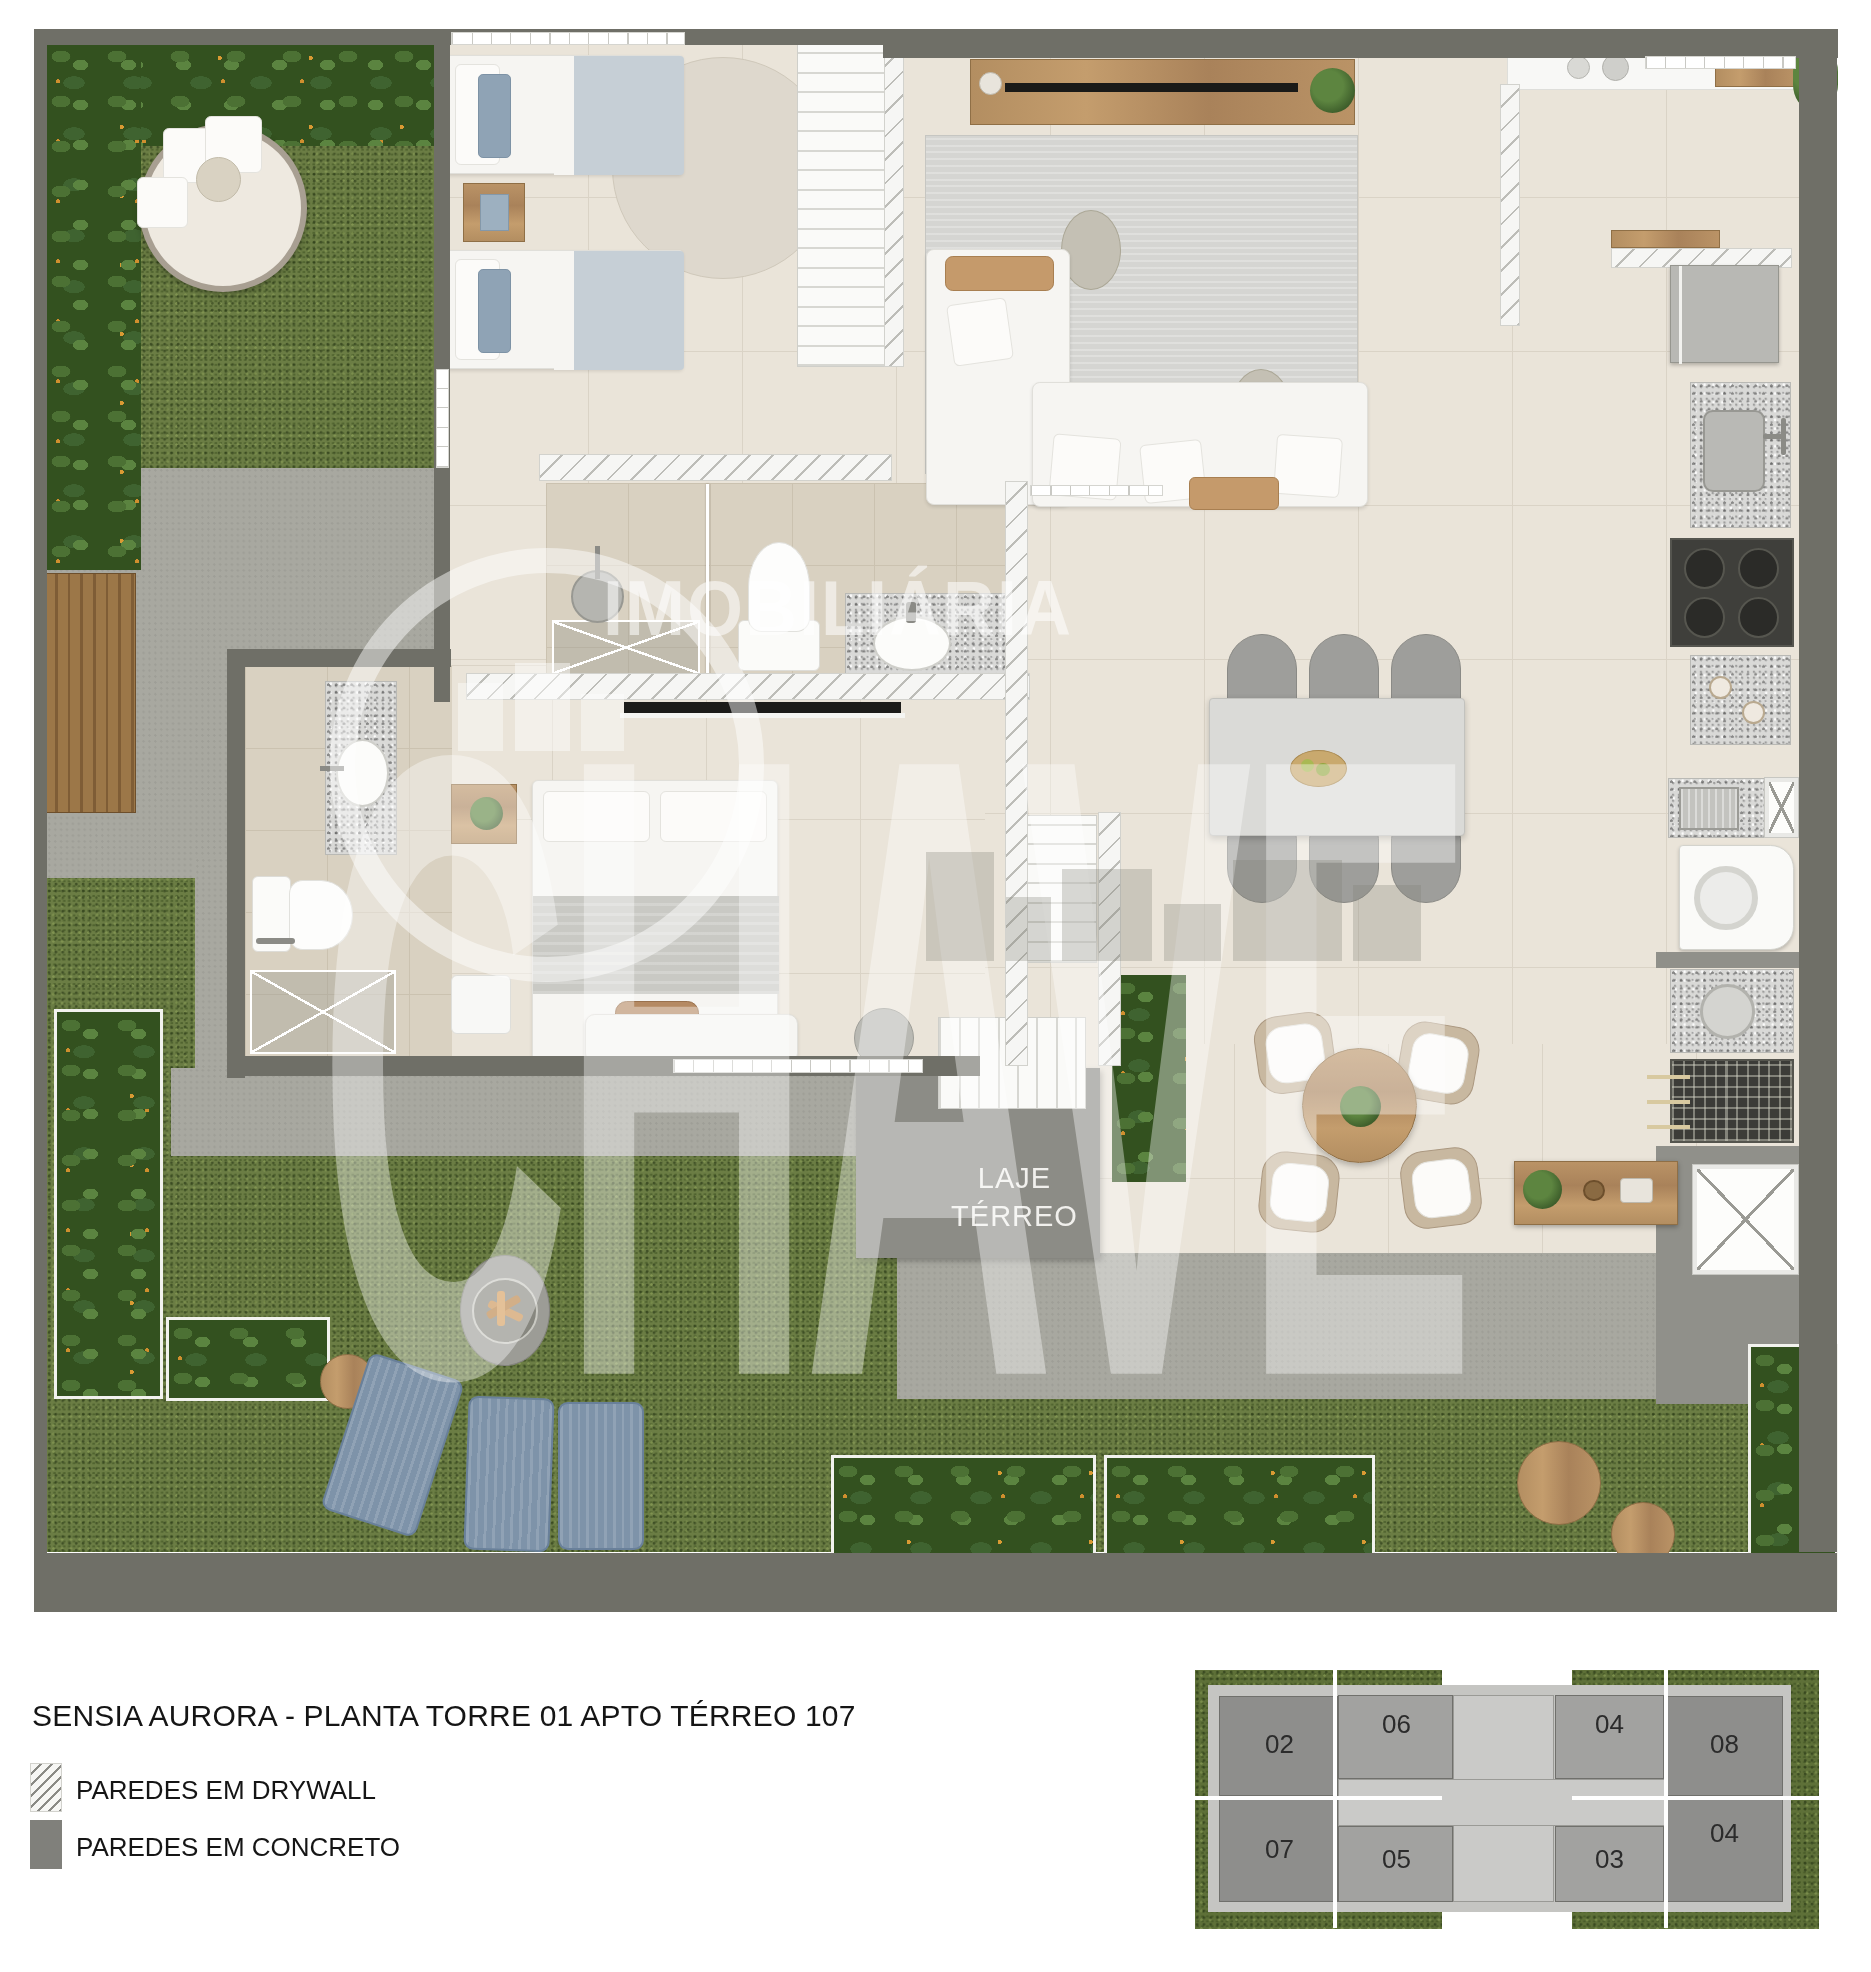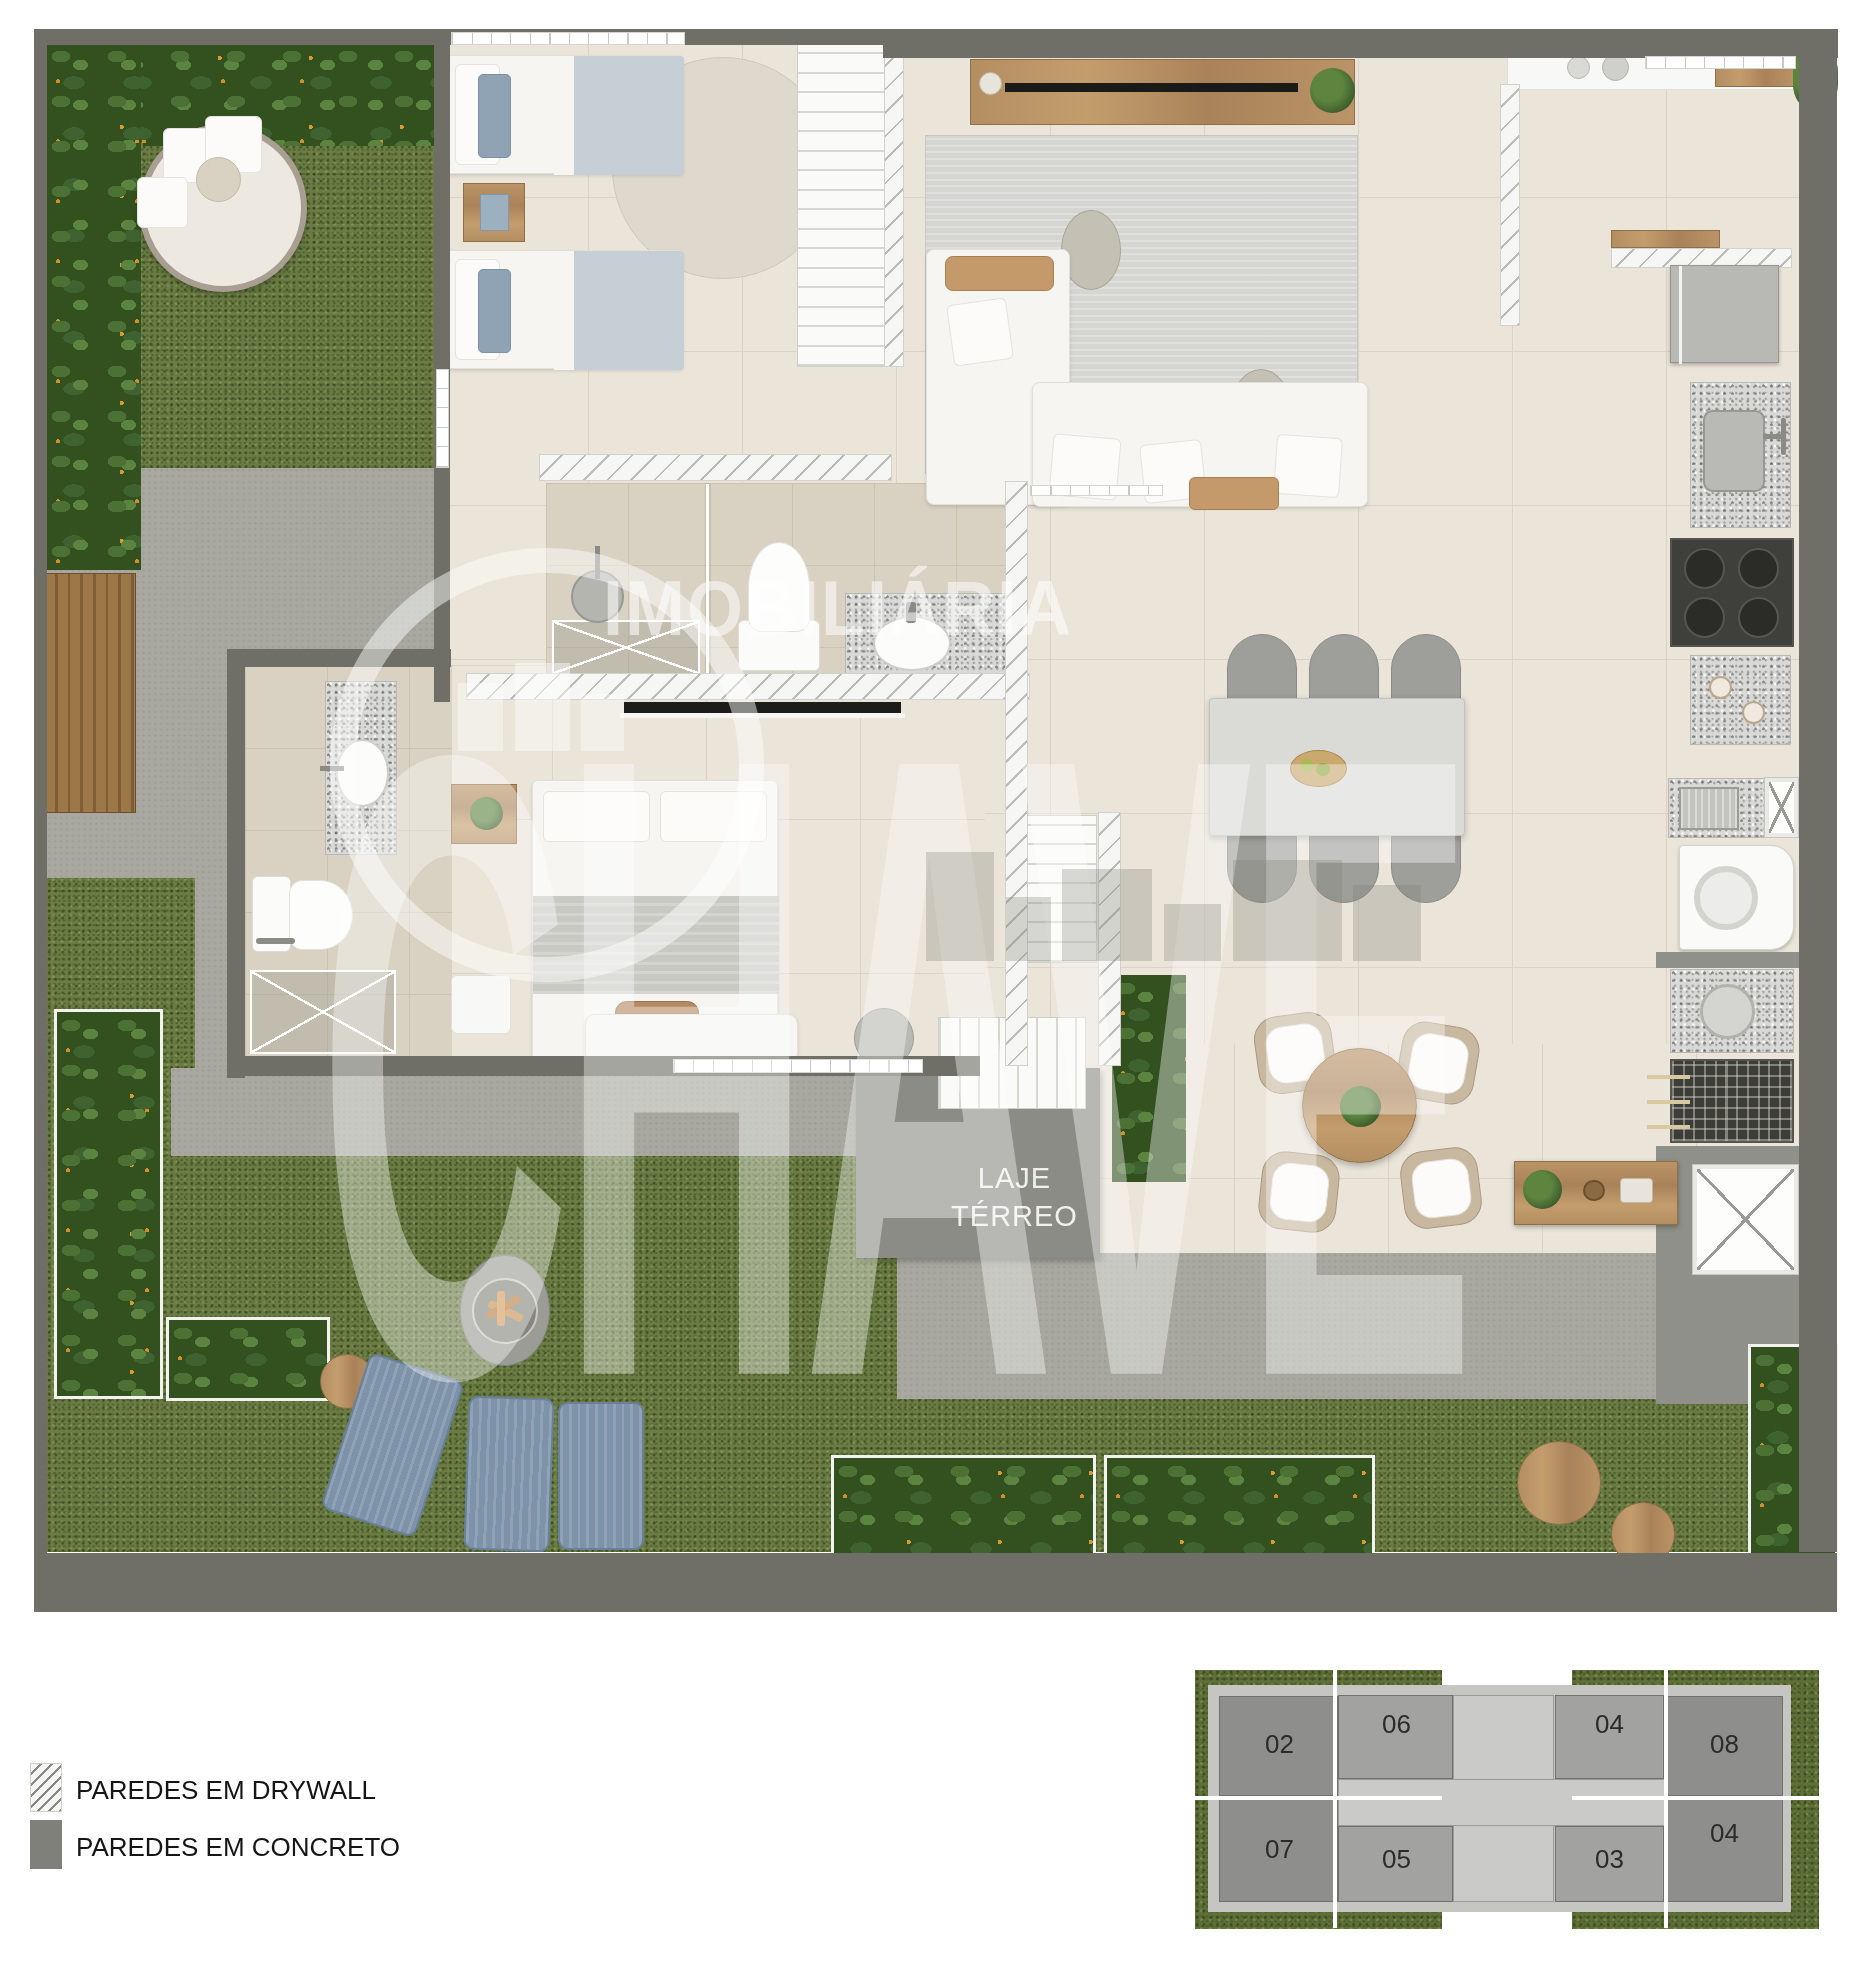--- a/index.html
+++ b/index.html
@@ -359,20 +359,21 @@
   <div class="a wm wm-main" style="left:318px;top:624px;">CHAVE</div>
   <div class="a wm" style="left:926px;top:850px;width:546px;height:111px;display:flex;align-items:flex-end;gap:11.7px;">
     <div style="width:68px;height:109px;background:rgba(128,128,120,.30);"></div>
     <div style="width:45px;height:64px;background:rgba(128,128,120,.30);"></div>
     <div style="width:90px;height:92px;background:rgba(128,128,120,.30);"></div>
     <div style="width:57px;height:57px;background:rgba(128,128,120,.30);"></div>
     <div style="width:109px;height:101px;background:rgba(128,128,120,.30);"></div>
     <div style="width:68px;height:76px;background:rgba(128,128,120,.30);"></div>
   </div>
 
+  <div class="a title" style="left:32px;top:1699px;width:878px;">SENSIA AURORA - PLANTA TORRE 01 APTO TÉRREO 107</div>
   <div class="a hatch" style="left:30px;top:1763px;width:32px;height:49px;background-image:repeating-linear-gradient(135deg, transparent 0 5.9px, #8a8a85 5.9px 7.8px);"></div>
   <div class="a leglab" style="left:76px;top:1775px;">PAREDES EM DRYWALL</div>
   <div class="a" style="left:30px;top:1820px;width:32px;height:49px;background:#80807B;"></div>
   <div class="a leglab" style="left:76px;top:1832px;">PAREDES EM CONCRETO</div>
 
   <div class="a" style="left:1195px;top:1670px;width:624px;height:258px;">
     <div class="a grass grassk" style="left:0;top:0;width:247px;height:126px;"></div>
     <div class="a grass grassk" style="left:0;top:130px;width:247px;height:129px;"></div>
     <div class="a grass grassk" style="left:377px;top:0;width:247px;height:126px;"></div>
     <div class="a grass grassk" style="left:377px;top:130px;width:247px;height:129px;"></div>

